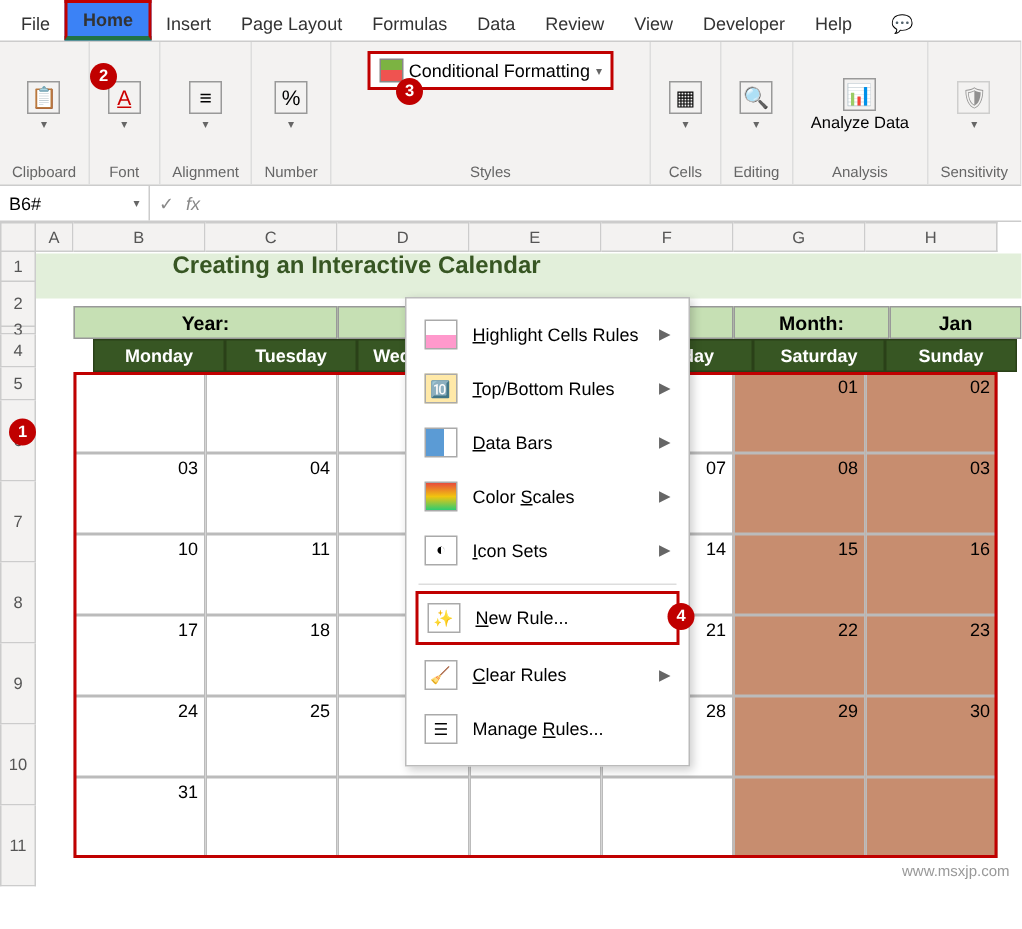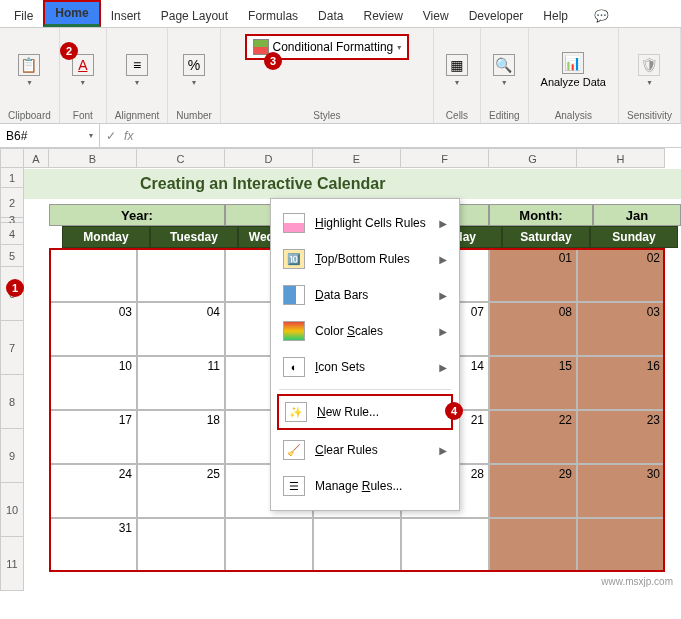--- a/index.html
+++ b/index.html
@@ -21,21 +21,21 @@
 .namebox-row { display: flex; align-items: center; border-bottom: 1px solid #ccc; height: 24px; background: #fff; }
 .namebox { width: 100px; border-right: 1px solid #ccc; padding: 0 6px; height: 100%; display: flex; align-items: center; }
 .fx-area { display: flex; align-items: center; padding: 0 6px; gap: 8px; color: #888; }
 .sheet { position: relative; }
 .col-headers { display: flex; }
 .corner { width: 24px; height: 20px; border: 1px solid #ccc; background: #f3f2f1; }
 .ch { height: 20px; border: 1px solid #ccc; border-left: none; background: #f3f2f1; text-align: center; line-height: 20px; color: #555; font-size: 11px; }
 .rows { display: flex; }
 .row-headers { display: flex; flex-direction: column; }
 .rh { width: 24px; border: 1px solid #ccc; border-top: none; background: #f3f2f1; text-align: center; color: #555; font-size: 11px; display: flex; align-items: center; justify-content: center; }
-.title-banner { position: absolute; left: 24px; top: 21px; height: 30px; width: calc(100% - 24px); background: #e2efda; display: flex; align-items: center; padding-left: 116px; font-weight: bold; font-size: 16px; color: #375623; }
+.title-banner { position: absolute; left: 24px; top: 21px; height: 30px; width: calc(100% - 24px); background: #e2efda; display: flex; padding-left: 91px; font-weight: bold; font-size: 16px; color: #375623; }
 .year-row { position: absolute; left: 49px; top: 56px; height: 22px; display: flex; }
 .year-cell { border: 1px solid #999; background: #c6e0b4; display: flex; align-items: center; justify-content: center; font-weight: bold; font-size: 13px; }
 .day-row { position: absolute; left: 62px; top: 78px; height: 22px; display: flex; }
 .day-cell { background: #375623; color: #fff; display: flex; align-items: center; justify-content: center; font-weight: bold; font-size: 12px; border: 1px solid #2a4018; }
 .cal-grid { position: absolute; left: 49px; top: 100px; }
 .cal-row { display: flex; }
 .cal-cell { height: 54px; border: 1px solid #bbb; background: #fff; position: relative; font-size: 12px; padding-left: 31px; }
 .cal-cell.wknd { background: #c78d6f; }
 .cal-cell .num { position: absolute; top: 2px; right: 4px; }
 .sel-border { position: absolute; border: 2px solid #c00000; pointer-events: none; }

